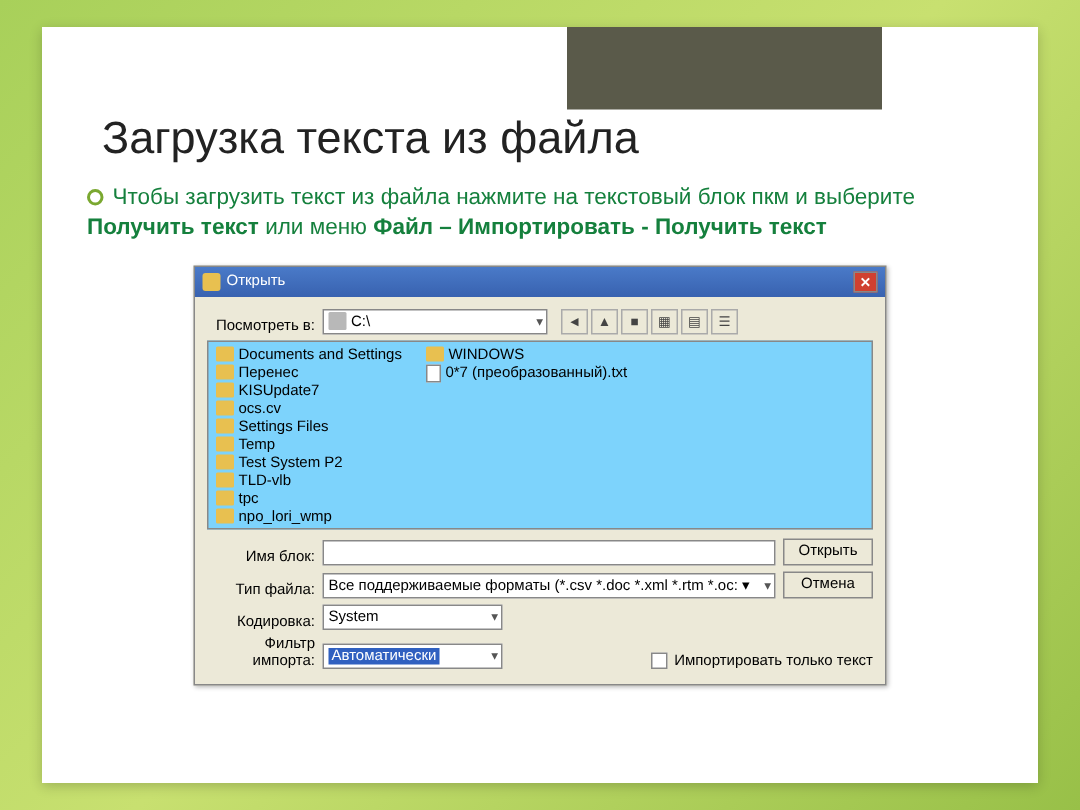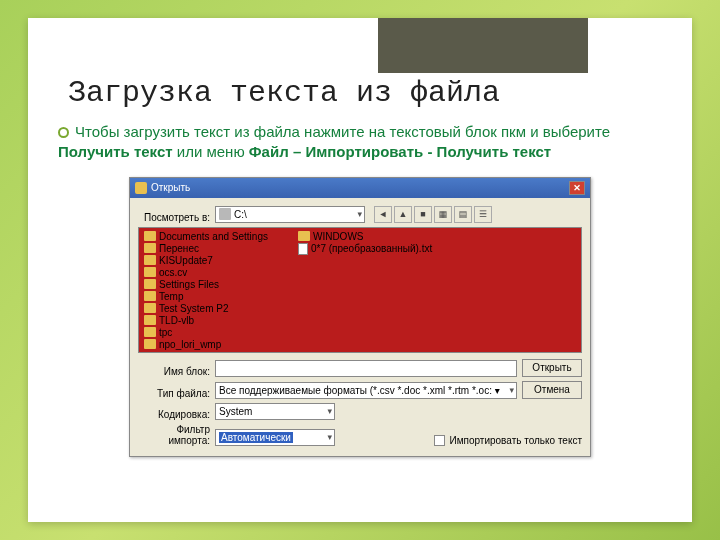--- a/index.html
+++ b/index.html
@@ -1,35 +1,35 @@
 <!DOCTYPE html>
 <html><head>
 <meta charset="utf-8">
 <style>
 *{box-sizing:border-box;margin:0;padding:0}
 body{width:720px;height:540px;background:linear-gradient(135deg,#a8d05a 0%,#c8e070 50%,#98c048 100%);font-family:Arial,sans-serif;overflow:hidden;position:relative}
 .slide{position:absolute;top:18px;left:28px;right:28px;bottom:18px;background:#fff;box-shadow:0 2px 8px rgba(0,0,0,0.2)}
 .topbar{position:absolute;top:0;left:350px;width:210px;height:55px;background:#5a5a4a}
-.title{font-size:30px;font-weight:400;font-family:Liberation Mono, monospace;padding:58px 0 8px 40px;color:#222}
+.title{font-size:30px;font-weight:400;font-family:Liberation Sans, sans-serif;padding:58px 0 8px 40px;color:#222}
 .body{padding:4px 30px 0 30px;font-size:15px;line-height:1.35;color:#15803d}
 .bullet{display:inline-block;width:11px;height:11px;border:2px solid #7aa830;border-radius:50%;margin-right:6px;vertical-align:baseline;position:relative;top:1px}
 .dialog{width:462px;margin:14px auto 0;border:1px solid #888;background:#ece9d8;font-size:10px;font-family:Tahoma,sans-serif;box-shadow:1px 1px 3px rgba(0,0,0,0.3)}
 .titlebar{background:linear-gradient(#4a7ac8,#3862b0);color:#fff;padding:3px 5px;display:flex;align-items:center;justify-content:space-between;font-size:10px}
 .titlebar-left{display:flex;align-items:center;gap:4px}
 .ticon{width:12px;height:12px;background:#e8c050;border-radius:2px}
 .close{width:16px;height:14px;background:#d04030;color:#fff;text-align:center;line-height:13px;font-weight:bold;border:1px solid #888;font-size:9px}
 .dlgbody{padding:8px 8px 6px}
 .row{display:flex;align-items:flex-end;margin-bottom:4px;gap:5px}
 .lbl{width:72px;font-size:10px;text-align:right}
 .combo{flex:1;height:17px;border:1px solid #888;background:#fff;display:flex;align-items:center;padding:0 3px;font-size:10px;position:relative}
 .combo::after{content:"▾";position:absolute;right:2px;font-size:9px;color:#555}
 .ficon{width:12px;height:12px;background:#b8b8b8;margin-right:3px;border-radius:1px}
 .navicons{display:flex;gap:2px;margin-left:4px}
 .navbtn{width:18px;height:17px;border:1px solid #aaa;background:#ece9d8;display:flex;align-items:center;justify-content:center;font-size:9px;color:#444}
-.filearea{border:1px solid #888;background:#b91c1c;height:126px;margin:4px 0 6px;padding:3px;display:flex;gap:26px;font-size:10px}
+.filearea{border:1px solid #888;background:#7dd3fc;height:126px;margin:4px 0 6px;padding:3px;display:flex;gap:12px;font-size:10px}
 .fcol{display:flex;flex-direction:column;gap:1px}
 .fitem{display:flex;align-items:center;gap:3px;padding:0 2px;white-space:nowrap}
 .folder{width:12px;height:10px;background:#e8c050;border-radius:1px}
 .file{width:10px;height:12px;background:#fff;border:1px solid #888}
 .input{flex:1;height:17px;border:1px solid #888;background:#fff;padding:0 3px}
 .btn{width:60px;height:18px;border:1px solid #888;background:#ece9d8;font-size:10px;text-align:center;line-height:16px}
 .sel{background:#3060c0;color:#fff;padding:0 2px}
 .chk{width:11px;height:11px;border:1px solid #888;background:#fff}
 </style>
 </head>

